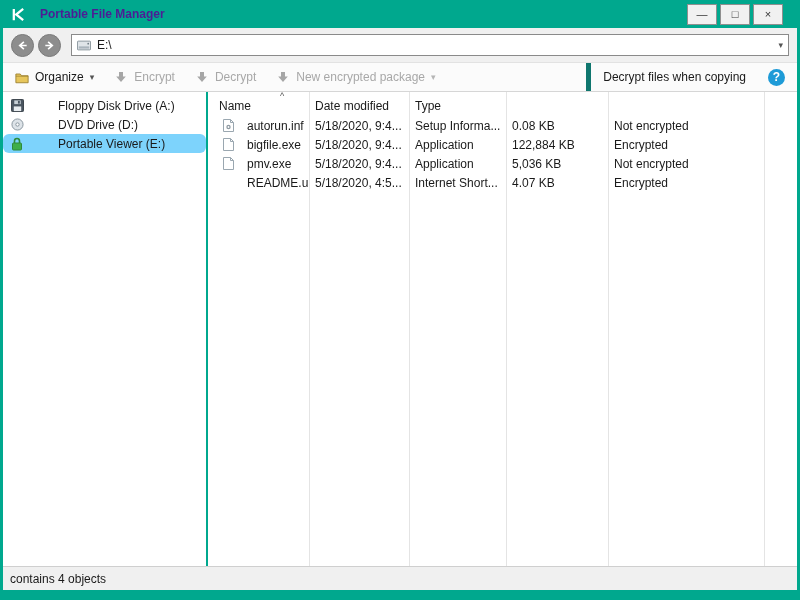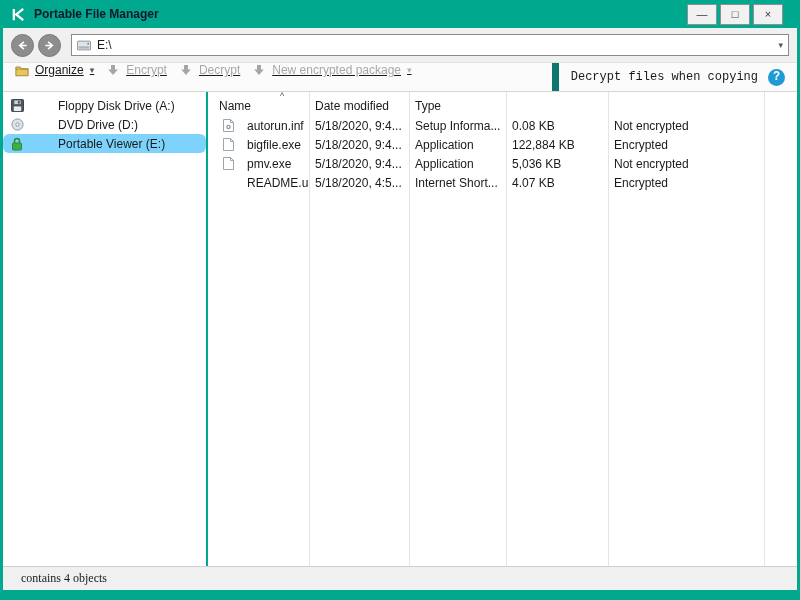--- a/index.html
+++ b/index.html
@@ -6,43 +6,43 @@
   html,body { margin:0; padding:0; width:800px; height:600px; overflow:hidden;
               font-family:"Liberation Sans", sans-serif; font-size:12px; color:#1a1a1a; }
 
   .window { position:absolute; inset:0; display:flex; flex-direction:column;
             background:#fff; border-left:3px solid #00a88e; border-right:3px solid #00a88e;
             border-bottom:10px solid #00a88e; }
 
   
   .titlebar { flex:0 0 28px; background:#00a88e; display:flex; align-items:center; padding:0 6px; }
   .logo { width:18px; height:16px; display:flex; align-items:center; justify-content:center; }
-  .title { color:#0f172a; font-weight:bold; margin-left:7px; }
+  .title { color:#4c1d95; font-weight:bold; margin-left:13px; }
   .win-btns { margin-left:auto; display:flex; gap:3px; padding-right:8px; }
   .win-btn { width:30px; height:21px; background:#f1f1f1; border:1px solid #8f8f8f;
              display:flex; align-items:center; justify-content:center; font-size:11px; color:#333; cursor:default; }
 
   
   .navbar { flex:0 0 34px; background:#f0f0f0; display:flex; align-items:center; padding:0 8px; }
   .nav-btn { width:23px; height:23px; border-radius:50%; background:#8d8d8d; border:1px solid #7a7a7a;
              display:flex; align-items:center; justify-content:center; margin-right:4px; }
   .addressbar { flex:1; height:22px; background:#fff; border:1px solid #8a8a8a;
                 display:flex; align-items:center; padding:0 5px; margin-left:6px; }
   .address-text { margin-left:6px; }
   .combo-arrow { margin-left:auto; color:#555; font-size:9px; }
 
   
   .toolbar { flex:0 0 30px; background:#fbfbfb; border-top:1px solid #e2e2e2; border-bottom:1px solid #d6d6d6;
              display:flex; align-items:stretch; }
-  .tool-left { display:flex; align-items:flex-start; gap:12px; padding:0 12px; flex:1;text-decoration:underline; }
+  .tool-left { display:flex; align-items:center; gap:20px; padding:0 12px; flex:1; }
   .tool-item { display:flex; align-items:center; gap:6px; }
   .tool-item .chev { font-size:9px; color:#555; }
   .tool-item.disabled { color:#a8a8a8; }
   .tool-item.disabled .chev { color:#b5b5b5; }
-  .tool-right { display:flex; align-items:center; gap:10px; padding:0 12px; border-left:7px solid #0f766e;font-family:Liberation Mono, monospace; }
+  .tool-right { display:flex; align-items:center; gap:22px; padding:0 12px; border-left:5px solid #0f766e; }
   .help-btn { width:17px; height:17px; border-radius:50%; background:#1e9bd7; color:#fff;
               font-weight:bold; font-size:12px; display:flex; align-items:center; justify-content:center; }
 
   
   .main { flex:1; min-height:0; display:flex; background:#fff; }
   .sidebar { flex:0 0 203px; padding-top:4px; }
   .side-item { height:19px; display:flex; align-items:center; gap:6px; padding:0 4px 0 7px; }
   .side-item.selected { background:#7dd3fc;border-radius:6px; }
   .side-item .lbl { white-space:nowrap;margin-left:28px; }
   .divider { flex:0 0 2px; background:#00a88e; }
@@ -54,21 +54,21 @@
   .header-cell { padding-left:6px; position:relative; height:100%; display:flex; align-items:flex-end; padding-bottom:3px; white-space:nowrap; overflow:hidden; }
   .header-cell.first { padding-left:11px; }
   .sort-caret { position:absolute; top:-1px; left:72px; font-size:9px; color:#555; }
   .file-row { height:19px; }
   .cell { padding-left:6px; white-space:nowrap; overflow:hidden; }
   .cell-name { display:flex; align-items:center; gap:12px; padding-left:13px; white-space:nowrap; overflow:hidden; }
   .icon14 { width:14px; height:14px; flex:0 0 14px; display:flex; align-items:center; justify-content:center; }
 
   
   .statusbar { flex:0 0 24px; background:#f0f0f0; border-top:1px solid #cfcfcf;
-               display:flex; align-items:center; padding-left:18px;font-family:Liberation Serif, serif; }
+               display:flex; align-items:center; padding-left:7px; }
 </style>
 </head>
 <body>
 
 <div class="window">
 
   <div class="titlebar">
     <span class="logo">
       <svg width="15" height="15" viewBox="0 0 16 16">
           <path d="M3 2 V14 M13 2 L5.5 8 L13 14" stroke="#ffffff" stroke-width="2.4" fill="none"></path>

